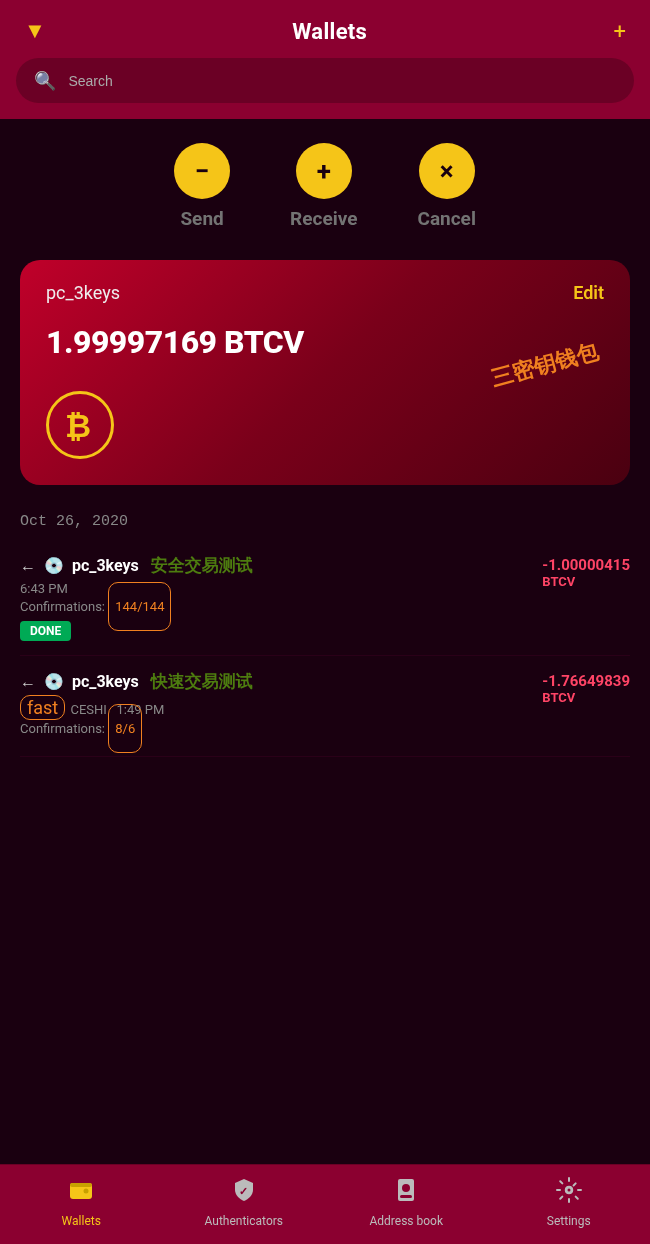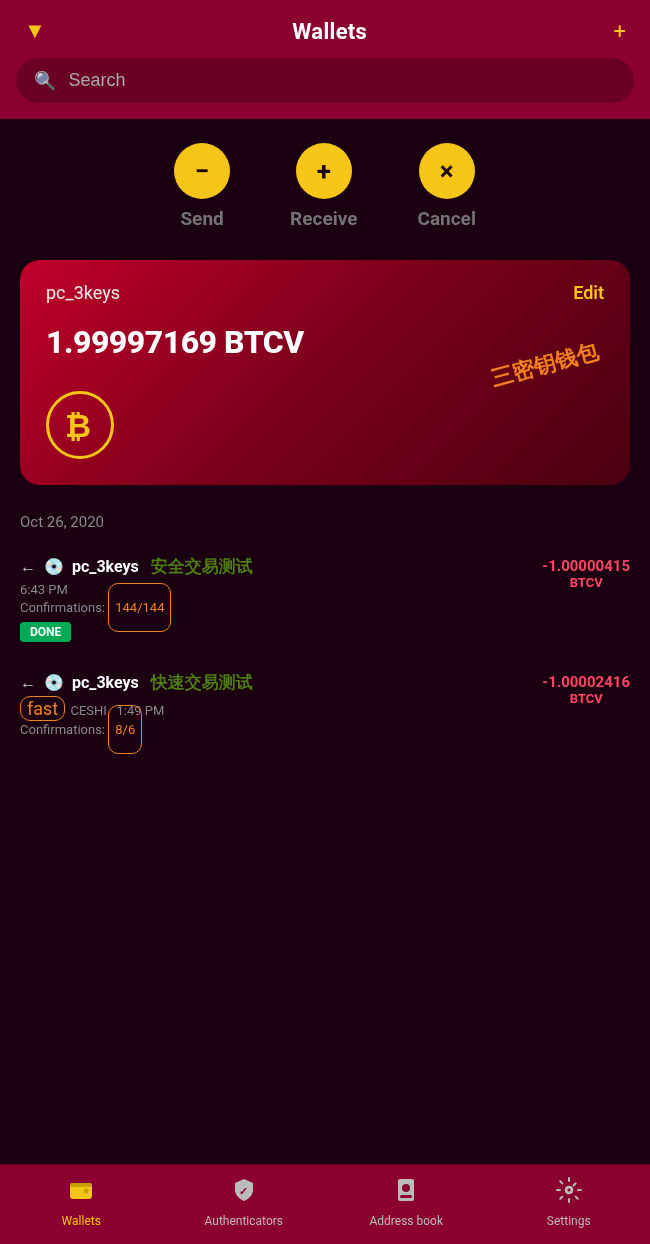--- a/index.html
+++ b/index.html
@@ -48,21 +48,21 @@
     }
     .search-icon-wrap {
       color: #bbb;
       font-size: 18px;
     }
     .search-input {
       background: transparent;
       border: none;
       outline: none;
       color: #ccc;
-      font-size: 18px;
+      font-size: 14px;
       width: 100%;
     }
     .search-input::placeholder { color: #aaa; }
 
     
     .actions-row {
       background: #1a0010;
       display: flex;
       justify-content: center;
       gap: 60px;
@@ -171,20 +171,21 @@
       font-weight: 700;
       transform: rotate(-15deg);
       pointer-events: none;
     }
 
     
     .date-sep {
       padding: 4px 20px 10px;
       color: #888;
       font-size: 15px;
+      font-family: Liberation Mono, monospace;
     }
 
     
     .tx-list { padding: 0 20px; }
     .tx-item {
       padding: 14px 0;
       border-bottom: 1px solid #2a0018;
       display: flex;
       justify-content: space-between;
       align-items: flex-start;
@@ -233,21 +234,21 @@
     .tx-status-done {
       background: #00aa55;
       color: #fff;
       font-size: 12px;
       font-weight: 700;
       padding: 3px 10px;
       border-radius: 4px;
       display: inline-block;
     }
     .tx-right {
-      text-align: center;
+      text-align: left;
       padding-top: 2px;
     }
     .tx-amount {
       font-size: 15px;
       font-weight: 700;
       color: #ff4466;
     }
     .tx-currency {
       font-size: 13px;
       font-weight: 700;
@@ -384,21 +385,21 @@
         <span>CESHI</span>
         &nbsp;
         <span>1:49 PM</span>
       </div>
       <div class="tx-confirmations">
         <span>Confirmations:</span>
         <span class="conf-highlight">8/6</span>
       </div>
     </div>
     <div class="tx-right">
-      <div class="tx-amount">-1.00002416</div>
+      <div class="tx-amount">-1.76649839</div>
       <div class="tx-currency">BTCV</div>
     </div>
   </div>
 
 </div>
 
 <div class="bottom-spacer"></div>
 
 <div class="bottom-nav">
 

